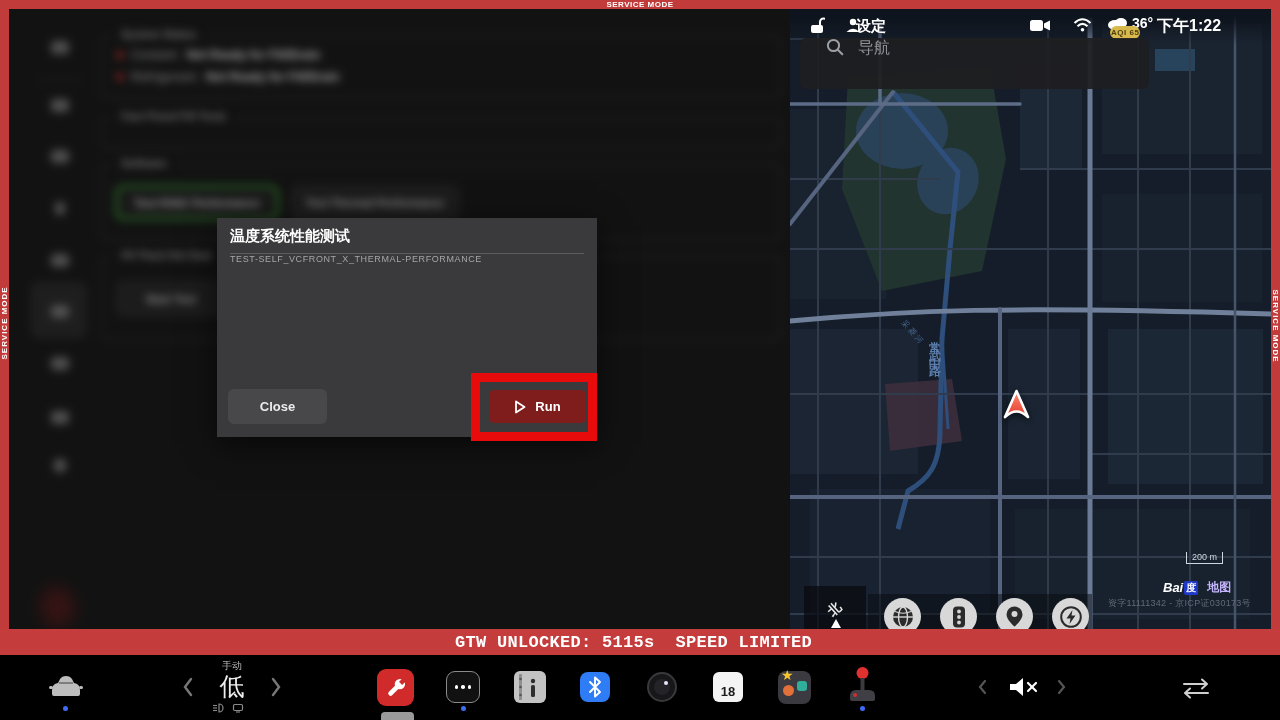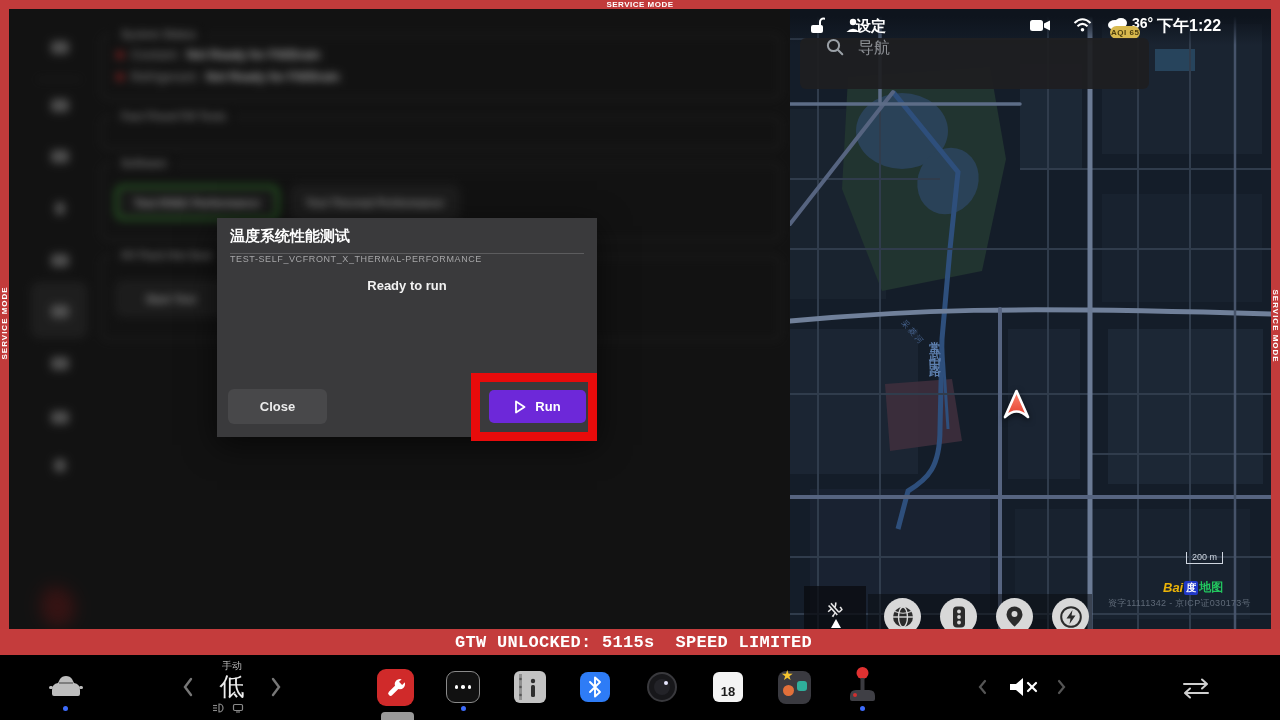--- a/index.html
+++ b/index.html
@@ -52,21 +52,21 @@
   .modal { left:217px; top:218px; width:380px; height:219px; background:#3a3a3c; border-radius:0;
     z-index:10; box-shadow:0 8px 30px rgba(0,0,0,.6); }
   .modal-title { position:absolute; left:13px; top:9px; right:13px; color:#fff; font-size:15px;
     font-weight:bold; padding-bottom:7px; border-bottom:1px solid #5c5c5e; }
   .modal-sub { position:absolute; left:13px; top:36px; color:#a6a6a8; font-size:9px; letter-spacing:.6px; }
   .modal-status { position:absolute; left:0; top:60px; width:100%; text-align:center; color:#f2f2f2;
     font-size:13px; font-weight:bold; }
   .btn-close { position:absolute; left:11px; top:171px; width:99px; height:35px; background:#48484a;
     border:none; border-radius:6px; color:#ececec; font-size:13px; font-weight:bold;
     font-family:"Liberation Sans",sans-serif; }
-  .btn-run { position:absolute; left:272px; top:172px; width:97px; height:33px; background:#6d28d9;
+  .btn-run { position:absolute; left:272px; top:172px; width:97px; height:33px; background:#7f1d1d;
     border:none; border-radius:5px; color:#fff; font-size:13px; font-weight:bold;
     display:flex; align-items:center; justify-content:center; gap:9px;
     font-family:"Liberation Sans",sans-serif; }
   .annot-box { left:471px; top:373px; width:126px; height:68px; border:9px solid #e80b0b; z-index:12; }
 
   
   .map-panel { left:790px; top:9px; width:481px; height:620px; background:#141d29; overflow:hidden; z-index:2; }
   .map-topfade { position:absolute; left:0; top:0; width:100%; height:36px;
     background:linear-gradient(#0e141d 20%, rgba(14,20,29,0)); }
   .street-label { position:absolute; left:136px; top:322px; writing-mode:vertical-rl; color:#5d7fae;
@@ -91,23 +91,23 @@
     display:flex; align-items:center; justify-content:center; }
   .compass { position:absolute; left:14px; top:577px; width:62px; height:45px; background:rgba(8,10,14,.72);
     display:flex; align-items:center; justify-content:center; }
   .compass-text { color:#e8e8e8; font-size:13px; font-weight:bold; transform:rotate(-42deg); letter-spacing:1px;}
   .compass-arrow { position:absolute; left:27px; bottom:3px; width:0; height:0;
     border-left:5px solid transparent; border-right:5px solid transparent; border-bottom:9px solid #fff; }
 
   .scalebar { position:absolute; left:396px; top:543px; color:#cfd6e0; font-size:9px; padding:0 5px 1px;
     border-left:1px solid #cfd6e0; border-right:1px solid #cfd6e0; border-bottom:1px solid #cfd6e0; }
   .brand { position:absolute; left:373px; top:570px; display:flex; align-items:center; gap:1px; }
-  .brand .bai { color:#eab308; font-size:13px; font-weight:bold; font-style:italic; }
+  .brand .bai { color:#ffffff; font-size:13px; font-weight:bold; font-style:italic; }
   .brand .du  { background:#2038c8; color:#fff; font-size:10px; font-weight:bold; padding:0 2px; border-radius:2px;}
-  .brand .suf { color:#22c55e; font-size:12px; font-weight:bold; }
+  .brand .suf { color:#c4b5fd; font-size:12px; font-weight:bold;margin-left:8px; }
   .license { position:absolute; left:318px; top:588px; color:#5f6a78; font-size:9px; letter-spacing:.3px; }
 
   
   .dock { left:0; top:655px; width:1280px; height:65px; background:#000; z-index:31; }
   .dock-dot { position:absolute; top:51px; width:5px; height:5px; border-radius:50%; background:#3d6bfa; }
   .tile { position:absolute; display:flex; align-items:center; justify-content:center; }
   .tile-wrench { left:377px; top:14px; width:37px; height:37px; background:#d02a2a; border-radius:9px; }
   .tile-apps { left:446px; top:16px; width:34px; height:32px; background:#111; border:1.5px solid #8a8a8a;
     border-radius:9px; color:#fff; }
   .apps-dots { display:flex; gap:3px; } .apps-dots i { width:3.5px; height:3.5px; border-radius:50%; background:#fff; }
@@ -340,21 +340,20 @@
       <span class="bai">Bai</span>
       <span class="du">度</span>
       <span class="suf">地图</span>
     </div>
     <span class="license">资字11111342 - 京ICP证030173号</span>
   </div>
 
   <div class="abs modal">
     <div class="modal-title">温度系统性能测试</div>
     <div class="modal-sub">TEST-SELF_VCFRONT_X_THERMAL-PERFORMANCE</div>
-    <div class="modal-status">Ready to run</div>
     <button class="btn-close">Close</button>
     <button class="btn-run">
       <svg width="12" height="14" viewBox="0 0 12 14">
         <polygon points="2,1.5 10.5,7 2,12.5" fill="none" stroke="#fff" stroke-width="1.8" stroke-linejoin="round"></polygon>
       </svg>
       <span>Run</span>
     </button>
   </div>
 
   <div class="abs annot-box"></div>

